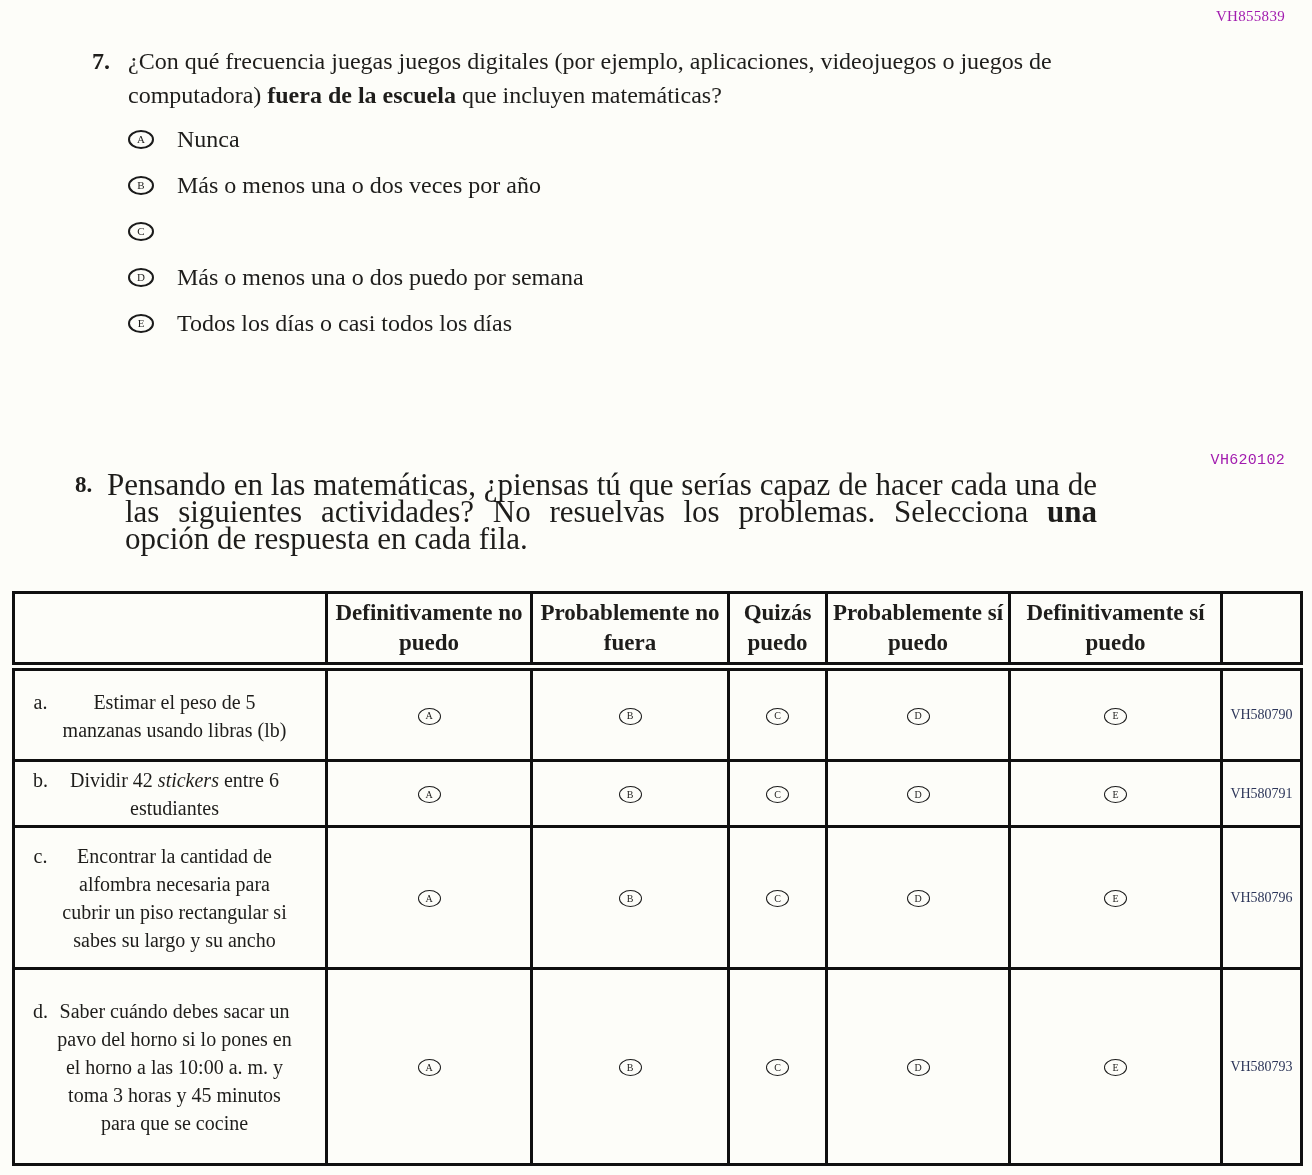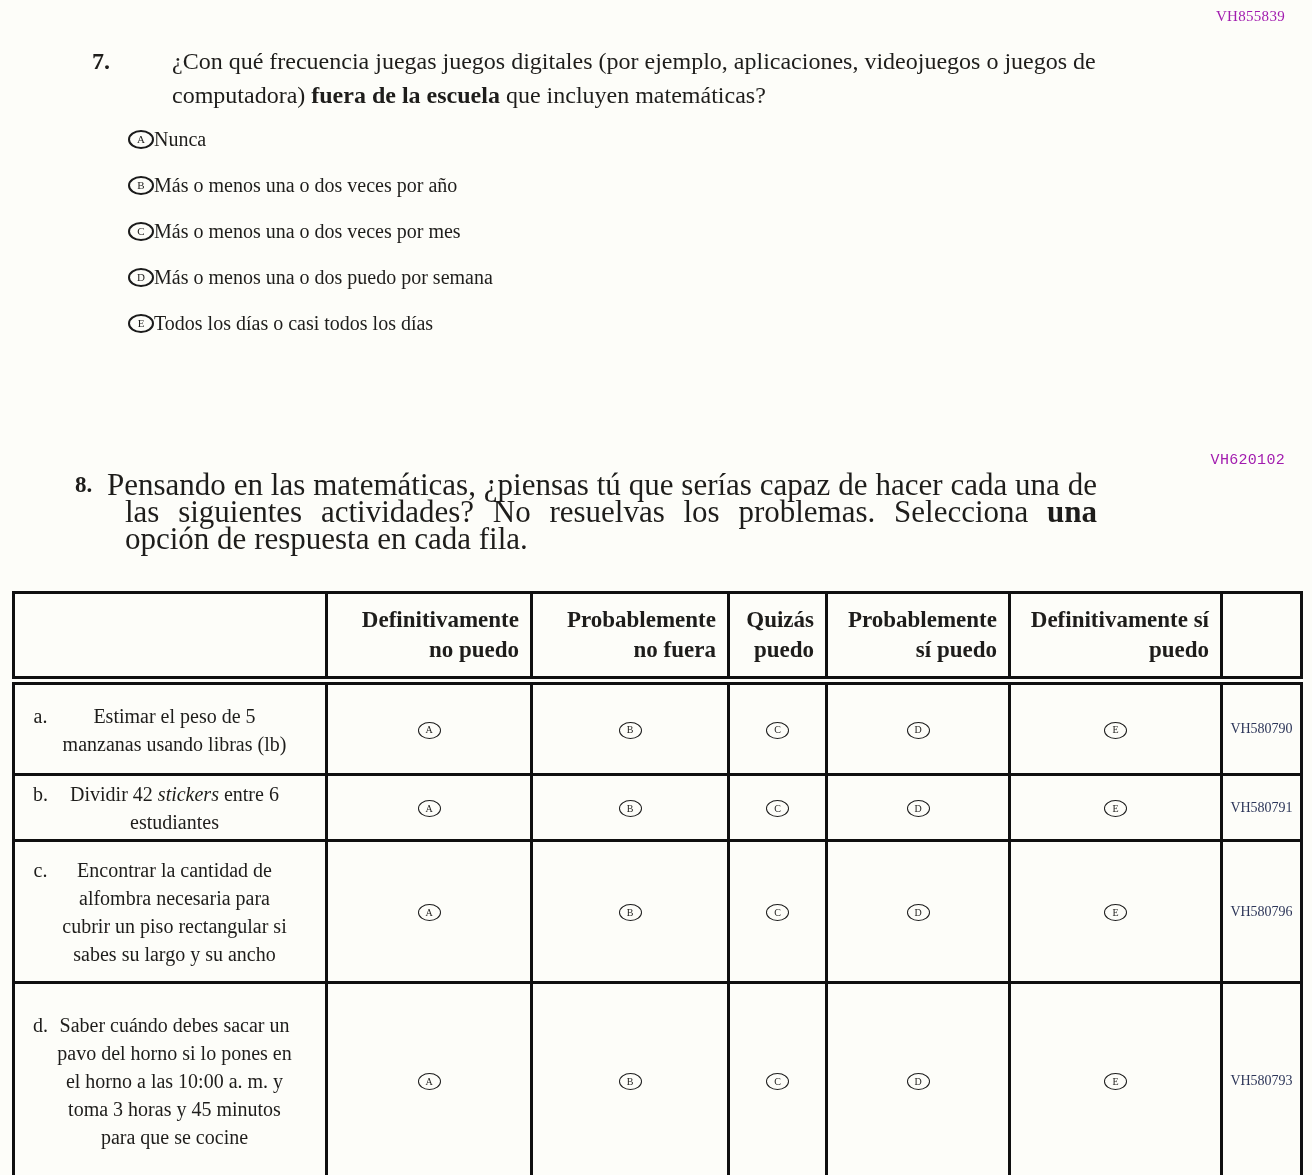--- a/index.html
+++ b/index.html
@@ -17,21 +17,21 @@
     font-size: 15px;
     letter-spacing: 0.3px;
     color: #a21caf;
   }
   .q7-acc { top: 8px; }
   .q8-acc { top: 452px; font-family: Liberation Mono, monospace; }
 
   .question { position: absolute; display: flex; align-items: flex-start; }
   .q7 { left: 92px; top: 44px; }
   .q7 .qnum { width: 36px; flex: 0 0 auto; font-weight: bold; font-size: 24px; line-height: 34px; }
-  .q7 .qtext { width: 962px; font-size: 24px; line-height: 34px; margin-left: 44px; }
+  .q7 .qtext { width: 962px; font-size: 24px; line-height: 34px; }
 
   .q8 { left: 75px; top: 471px; }
   .q8 .qnum { width: 32px; flex: 0 0 auto; font-weight: bold; font-size: 23px; line-height: 27px; }
   .q8 .qtext {
     width: 990px; font-size: 31px; line-height: 27px;
     text-align: justify;
     padding-left: 18px; text-indent: -18px;
   }
 
   .options { position: absolute; left: 128px; top: 116px; }
@@ -39,34 +39,34 @@
   .bubble {
     display: inline-flex; align-items: center; justify-content: center;
     width: 26px; height: 19px;
     border: 2px solid #1b1b1b; border-radius: 50%;
     font-size: 11px; line-height: 1;
     flex: 0 0 auto;
     background: transparent;
     cursor: pointer;
   }
   .bubble.sm { width: 23px; height: 17px; border-width: 1.8px; font-size: 10px; }
-  .opt-label { font-size: 20px; white-space: nowrap; }
+  .opt-label { margin-left: 23px; font-size: 24px; white-space: nowrap; }
 
   table.resp {
     position: absolute; left: 12px; top: 591px;
     width: 1288px;
     border-collapse: collapse;
     table-layout: fixed;
   }
   .resp th, .resp td { border: 3px solid #101010; }
   .resp thead th {
     height: 60px;
     font-size: 23px; font-weight: bold; line-height: 30px;
-    text-align: right; vertical-align: middle;
-    padding: 11px;
+    text-align: center; vertical-align: middle;
+    padding: 4px;
     border-bottom: 9px double #101010;
   }
   .resp tbody tr:nth-child(1) { height: 94px; }
   .resp tbody tr:nth-child(2) { height: 52px; }
   .resp tbody tr:nth-child(3) { height: 142px; }
   .resp tbody tr:nth-child(4) { height: 196px; }
   .resp tbody td { vertical-align: middle; text-align: center; }
   .item-cell { text-align: left; vertical-align: top; padding: 4px 4px 3px 9px; }
   .item-wrap { display: flex; align-items: flex-start; font-size: 20px; line-height: 28px; }
   .item-id { width: 33px; flex: 0 0 auto; }
@@ -92,21 +92,20 @@
     <div class="opt-row">
       <span class="bubble">A</span>
       <span class="opt-label">Nunca</span>
     </div>
     <div class="opt-row">
       <span class="bubble">B</span>
       <span class="opt-label">Más o menos una o dos veces por año</span>
     </div>
     <div class="opt-row">
       <span class="bubble">C</span>
-      <span class="opt-label">Más o menos una o dos veces por mes</span>
     </div>
     <div class="opt-row">
       <span class="bubble">D</span>
       <span class="opt-label">Más o menos una o dos puedo por semana</span>
     </div>
     <div class="opt-row">
       <span class="bubble">E</span>
       <span class="opt-label">Todos los días o casi todos los días</span>
     </div>
   </div>

